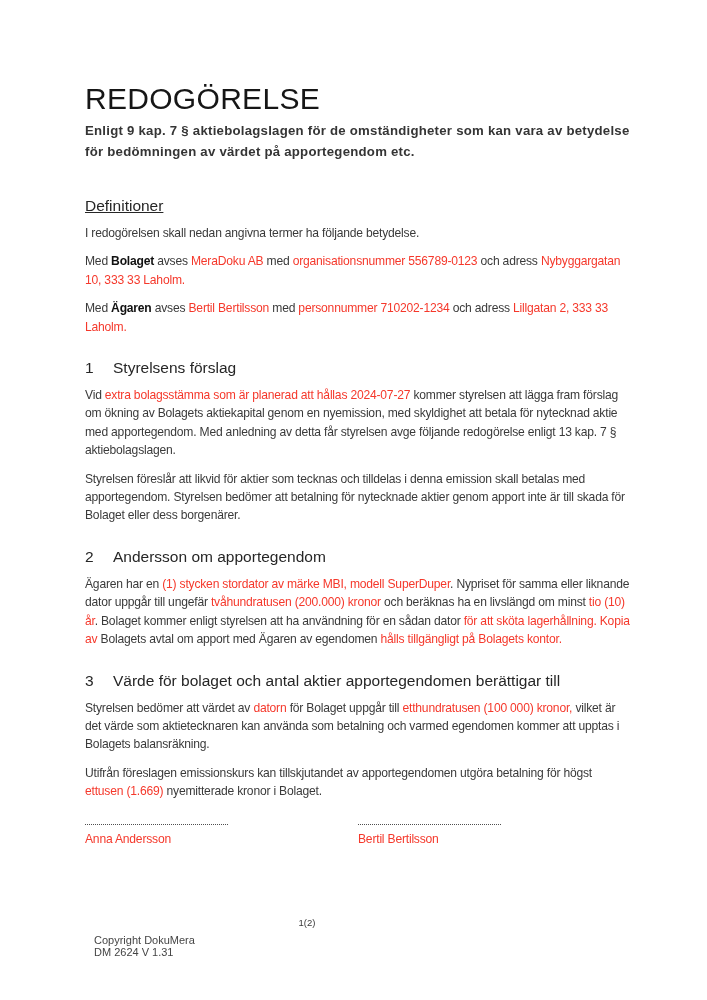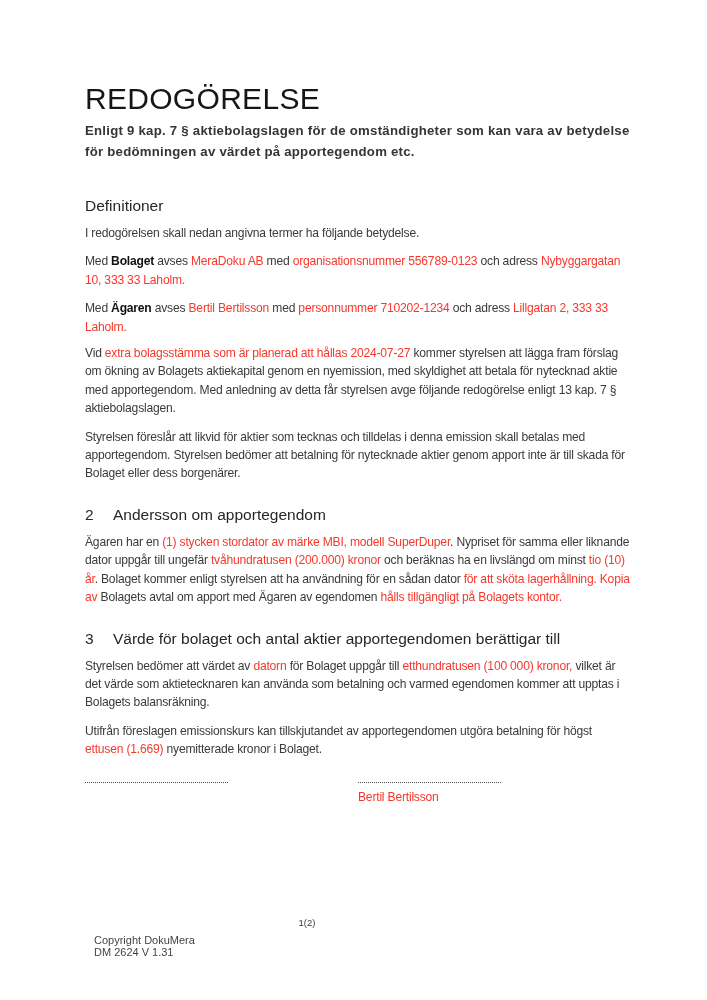--- a/index.html
+++ b/index.html
@@ -25,21 +25,21 @@
     letter-spacing:.3px;color:var(--strong-ink);
   }
   .doc-subtitle{
     margin-top:5px;max-width:556px;
     font-size:13.2px;line-height:20.5px;font-weight:700;
     letter-spacing:.25px;color:#353535;
   }
   .sec-heading{
     font-size:15.5px;line-height:20px;font-weight:400;color:var(--heading-ink);
   }
-  .h-def{margin-top:34px;}
+  .h-def{margin-top:34px;text-decoration:underline;}
   .h-num{margin-top:22px;}
   .h-num .num{display:inline-block;min-width:28px;}
   p.body{
     font-size:12.1px;line-height:18.4px;letter-spacing:-0.2px;color:var(--ink);
     margin-top:10px;
   }
   p.body.first{margin-top:8px;}
   p.body .bold{font-weight:700;color:#111;}
   .red, p.body .red{color:var(--accent-red);}
 
@@ -72,20 +72,23 @@
     <p class="doc-subtitle">Enligt 9 kap. 7 § aktiebolagslagen för de omständigheter som kan vara av betydelse för bedömningen av värdet på apportegendom etc.</p>
 
     <h2 class="sec-heading h-def">Definitioner</h2>
 
     <p class="body first">I redogörelsen skall nedan angivna termer ha följande betydelse.</p>
 
     <p class="body"><span>Med </span><span class="bold">Bolaget</span><span> avses </span><span class="red">MeraDoku AB</span><span> med </span><span class="red">organisationsnummer 556789-0123</span><span> och adress </span><span class="red">Nybyggargatan 10, 333 33 Laholm.</span></p>
 
     <p class="body"><span>Med </span><span class="bold">Ägaren</span><span> avses </span><span class="red">Bertil Bertilsson</span><span> med </span><span class="red">personnummer 710202-1234</span><span> och adress </span><span class="red">Lillgatan 2, 333 33 Laholm.</span></p>
 
+    <h2 class="sec-heading h-num">
+      <span class="num">1</span><span>Styrelsens förslag</span>
+    </h2>
 
     <p class="body first"><span>Vid </span><span class="red">extra bolagsstämma som är planerad att hållas 2024-07-27</span><span> kommer styrelsen att lägga fram förslag om ökning av Bolagets aktiekapital genom en nyemission, med skyldighet att betala för nytecknad aktie med apportegendom. Med anledning av detta får styrelsen avge följande redogörelse enligt 13 kap. 7 § aktiebolagslagen.</span></p>
 
     <p class="body"><span>Styrelsen föreslår att likvid för aktier som tecknas och tilldelas i denna emission skall betalas med apportegendom. Styrelsen bedömer att betalning för nytecknade aktier genom apport inte är till skada för Bolaget eller dess borgenärer.</span></p>
 
     <h2 class="sec-heading h-num">
       <span class="num">2</span><span>Andersson om apportegendom</span>
     </h2>
 
     <p class="body first"><span>Ägaren har en </span><span class="red">(1) stycken stordator av märke MBI, modell SuperDuper</span><span>. Nypriset för samma eller liknande dator uppgår till ungefär </span><span class="red">tvåhundratusen (200.000) kronor</span><span> och beräknas ha en livslängd om minst </span><span class="red">tio (10) år</span><span>. Bolaget kommer enligt styrelsen att ha användning för en sådan dator </span><span class="red">för att sköta lagerhållning. Kopia av </span><span>Bolagets avtal om apport med Ägaren av egendomen </span><span class="red">hålls tillgängligt på Bolagets kontor.</span></p>
@@ -95,20 +98,21 @@
     </h2>
 
     <p class="body first"><span>Styrelsen bedömer att värdet av </span><span class="red">datorn</span><span> för Bolaget uppgår till </span><span class="red">etthundratusen (100 000) kronor,</span><span> vilket är det värde som aktietecknaren kan använda som betalning och varmed egendomen kommer att upptas i Bolagets balansräkning.</span></p>
 
     <p class="body"><span>Utifrån föreslagen emissionskurs kan tillskjutandet av apportegendomen utgöra betalning för högst </span><span class="red">ettusen (1.669)</span><span> nyemitterade kronor i Bolaget.</span></p>
 
 
     <div class="sig-row">
       <div class="sig-col">
         <div class="sig-line"></div>
+        <div class="sig-name">Anna Andersson</div>
       </div>
       <div class="sig-col">
         <div class="sig-line"></div>
         <div class="sig-name">Bertil Bertilsson</div>
       </div>
     </div>
 
   </div>
 
   <div class="page-number">1(2)</div>

